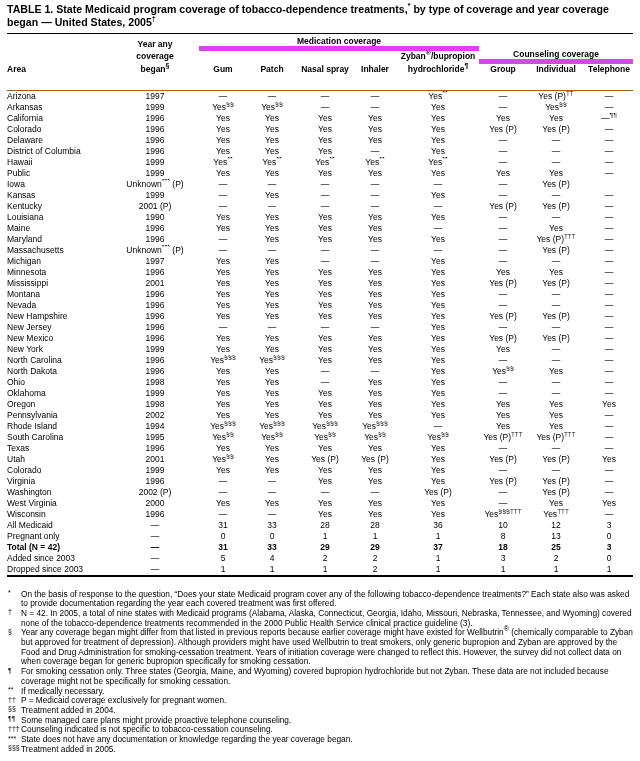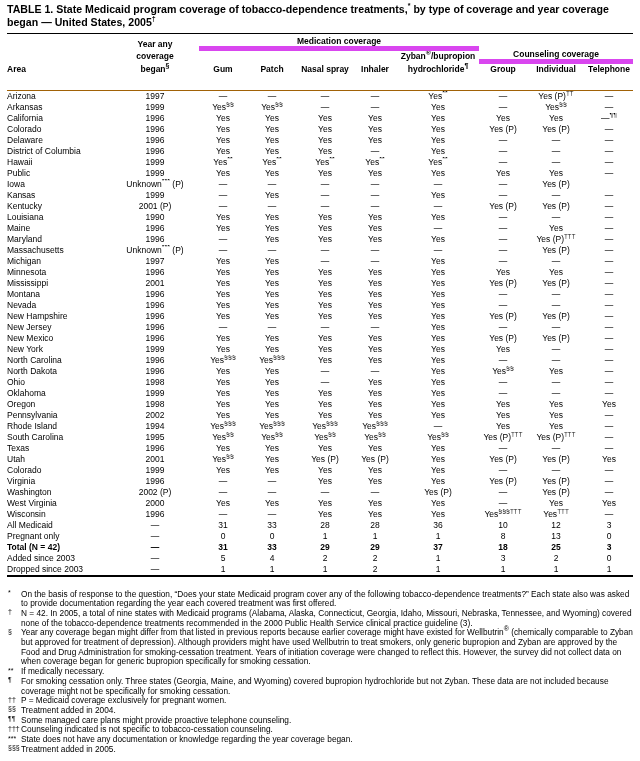--- a/index.html
+++ b/index.html
@@ -599,22 +599,22 @@
           <td>1</td>
           <td>1</td>
         </tr>
       </tbody>
   </table>
 
   <div class="footnotes" id="footnotes">
       <div class="fn"><span class="fm">*</span><span>On the basis of response to the question, “Does your state Medicaid program cover any of the following tobacco-dependence treatments?” Each state also was asked to provide documentation regarding the year each covered treatment was first offered.</span></div>
       <div class="fn"><span class="fm">†</span><span>N = 42. In 2005, a total of nine states with Medicaid programs (Alabama, Alaska, Connecticut, Georgia, Idaho, Missouri, Nebraska, Tennessee, and Wyoming) covered none of the tobacco-dependence treatments recommended in the 2000 Public Health Service clinical practice guideline (3).</span></div>
       <div class="fn"><span class="fm">§</span><span>Year any coverage began might differ from that listed in previous reports because earlier coverage might have existed for Wellbutrin<sup>®</sup> (chemically comparable to Zyban but approved for treatment of depression). Although providers might have used Wellbutrin to treat smokers, only generic bupropion and Zyban are approved by the Food and Drug Administration for smoking-cessation treatment. Years of initiation coverage were changed to reflect this. However, the survey did not collect data on when coverage began for generic bupropion specifically for smoking cessation.</span></div>
+      <div class="fn"><span class="fm">¶</span><span>For smoking cessation only. Three states (Georgia, Maine, and Wyoming) covered bupropion hydrochloride but not Zyban. These data are not included because coverage might not be specifically for smoking cessation.</span></div>
       <div class="fn"><span class="fm">**</span><span>If medically necessary.</span></div>
-      <div class="fn"><span class="fm">¶</span><span>For smoking cessation only. Three states (Georgia, Maine, and Wyoming) covered bupropion hydrochloride but not Zyban. These data are not included because coverage might not be specifically for smoking cessation.</span></div>
       <div class="fn"><span class="fm">††</span><span>P = Medicaid coverage exclusively for pregnant women.</span></div>
       <div class="fn"><span class="fm">§§</span><span>Treatment added in 2004.</span></div>
       <div class="fn"><span class="fm">¶¶</span><span>Some managed care plans might provide proactive telephone counseling.</span></div>
       <div class="fn"><span class="fm">†††</span><span>Counseling indicated is not specific to tobacco-cessation counseling.</span></div>
       <div class="fn"><span class="fm">***</span><span>State does not have any documentation or knowledge regarding the year coverage began.</span></div>
       <div class="fn"><span class="fm">§§§</span><span>Treatment added in 2005.</span></div>
     </div>
 </div>
 
 </body></html>

